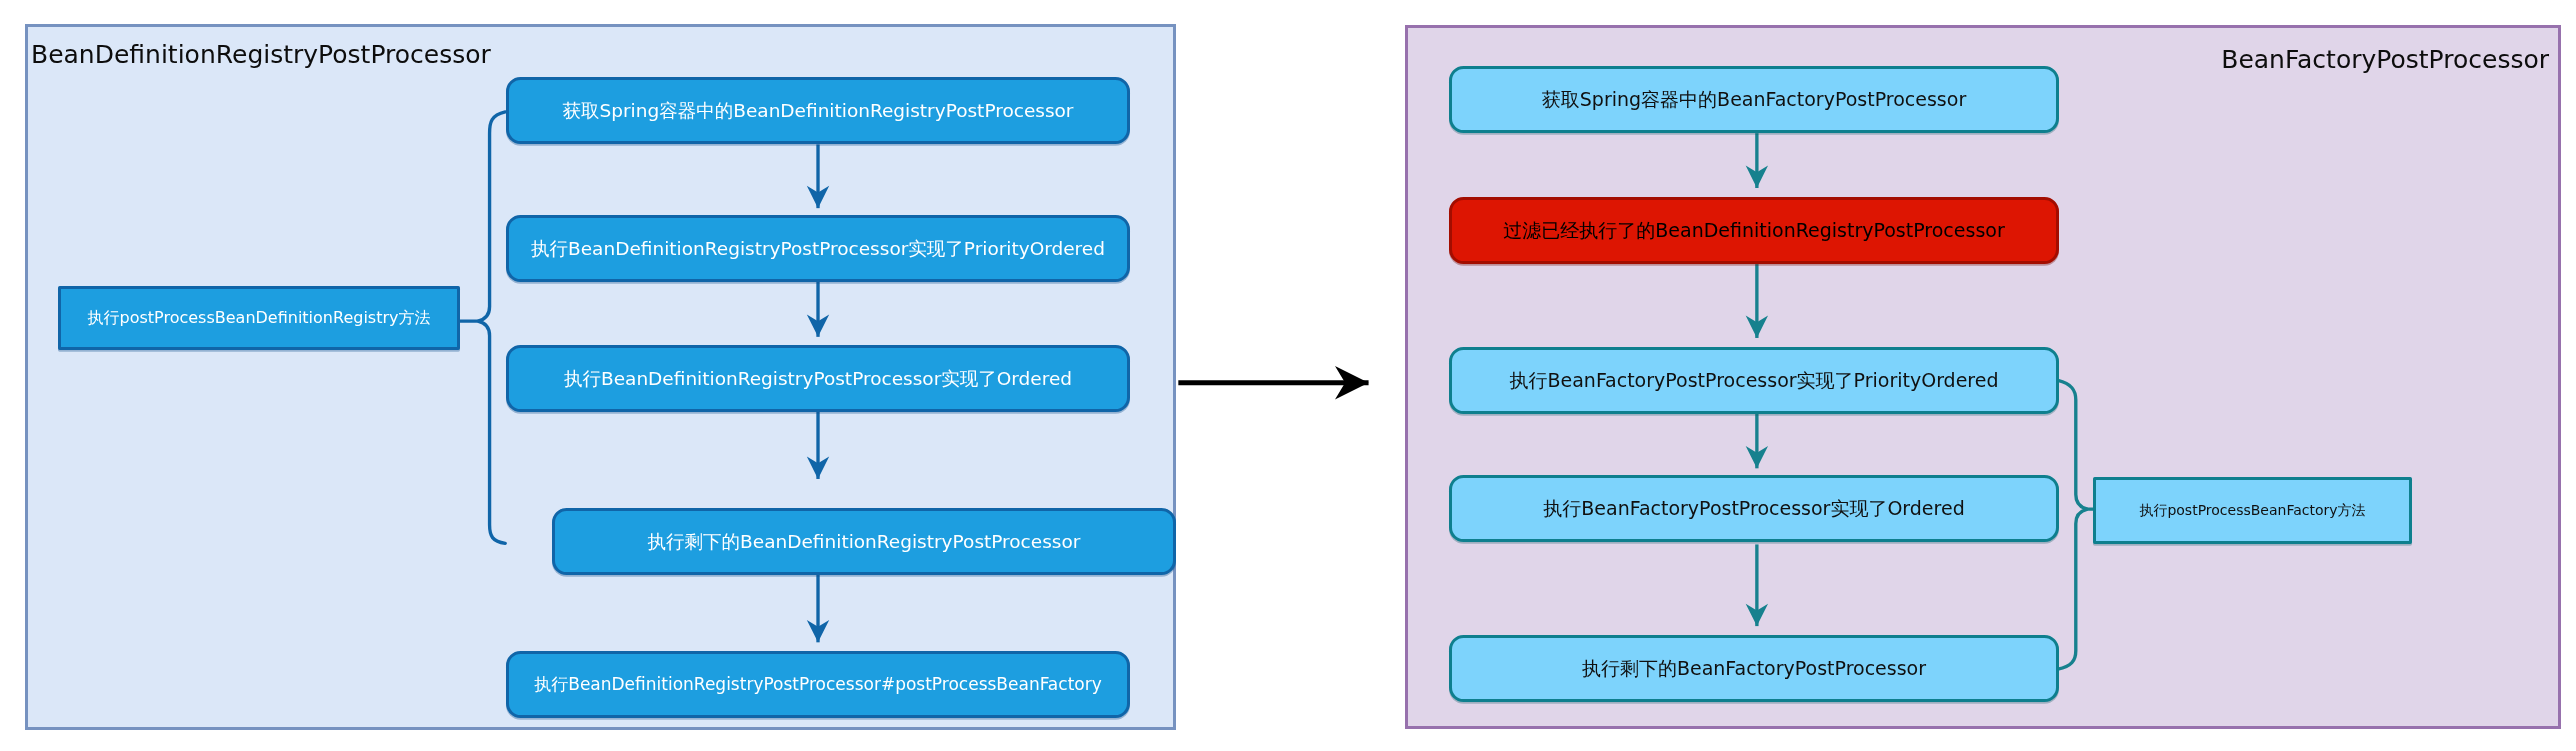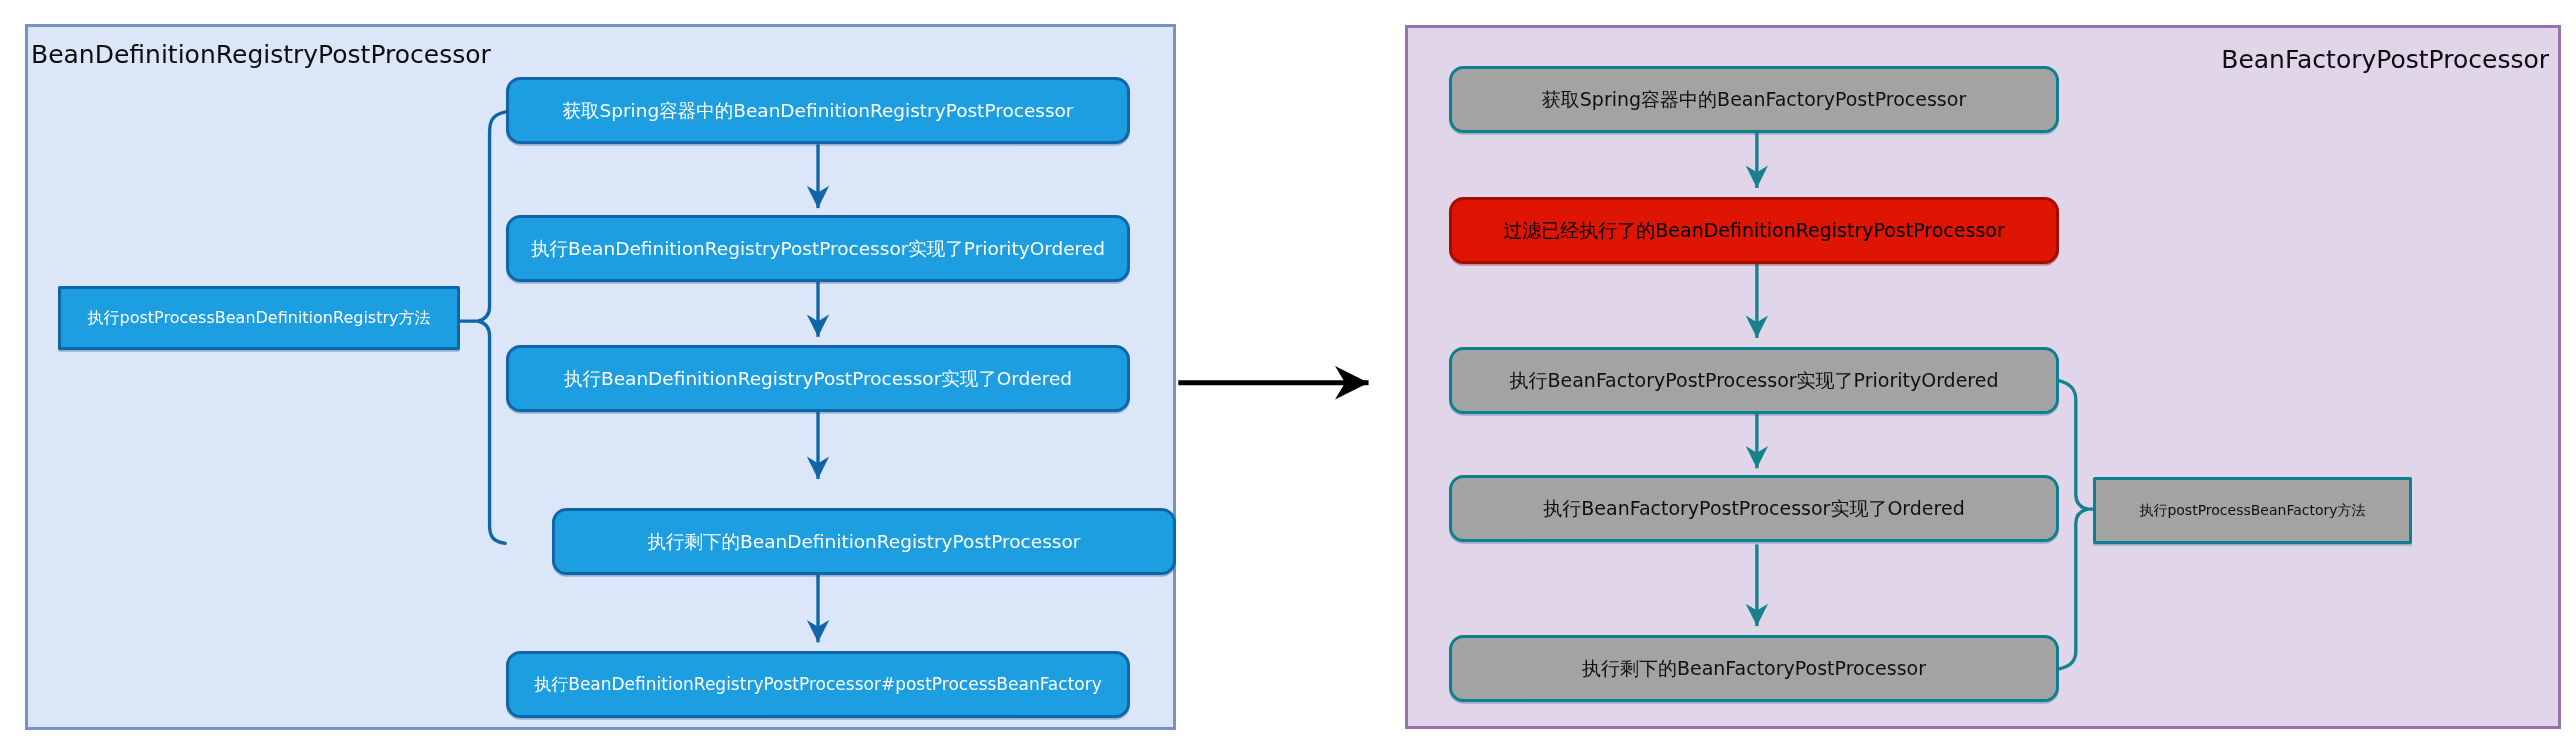--- a/index.html
+++ b/index.html
@@ -33,21 +33,21 @@
     position:absolute;box-sizing:border-box;z-index:2;
     display:flex;align-items:center;justify-content:center;text-align:center;
     white-space:nowrap;
   }
   .node-blue{
     background:#1d9ee0;border:3.4px solid #1065a8;border-radius:14.5px;
     color:#ffffff;font-size:18.5px;
     box-shadow:0 1.7px 0 rgba(16,80,140,0.35);
   }
   .node-teal{
-    background:#a3a3a3;border:3.4px solid #0e7f8e;border-radius:14.5px;
+    background:#7dd3fc;border:3.4px solid #0e7f8e;border-radius:14.5px;
     color:#101010;font-size:19px;
     box-shadow:0 1.7px 0 rgba(10,90,100,0.30);
   }
   .node-red{
     background:#dd1502;border:3.4px solid #a30d00;border-radius:14.5px;
     color:#000000;font-size:19px;
     box-shadow:0 1.7px 0 rgba(120,10,0,0.35);
   }
   .side-box{border-radius:1.7px;}
   .txt-sm{font-size:17px;}

